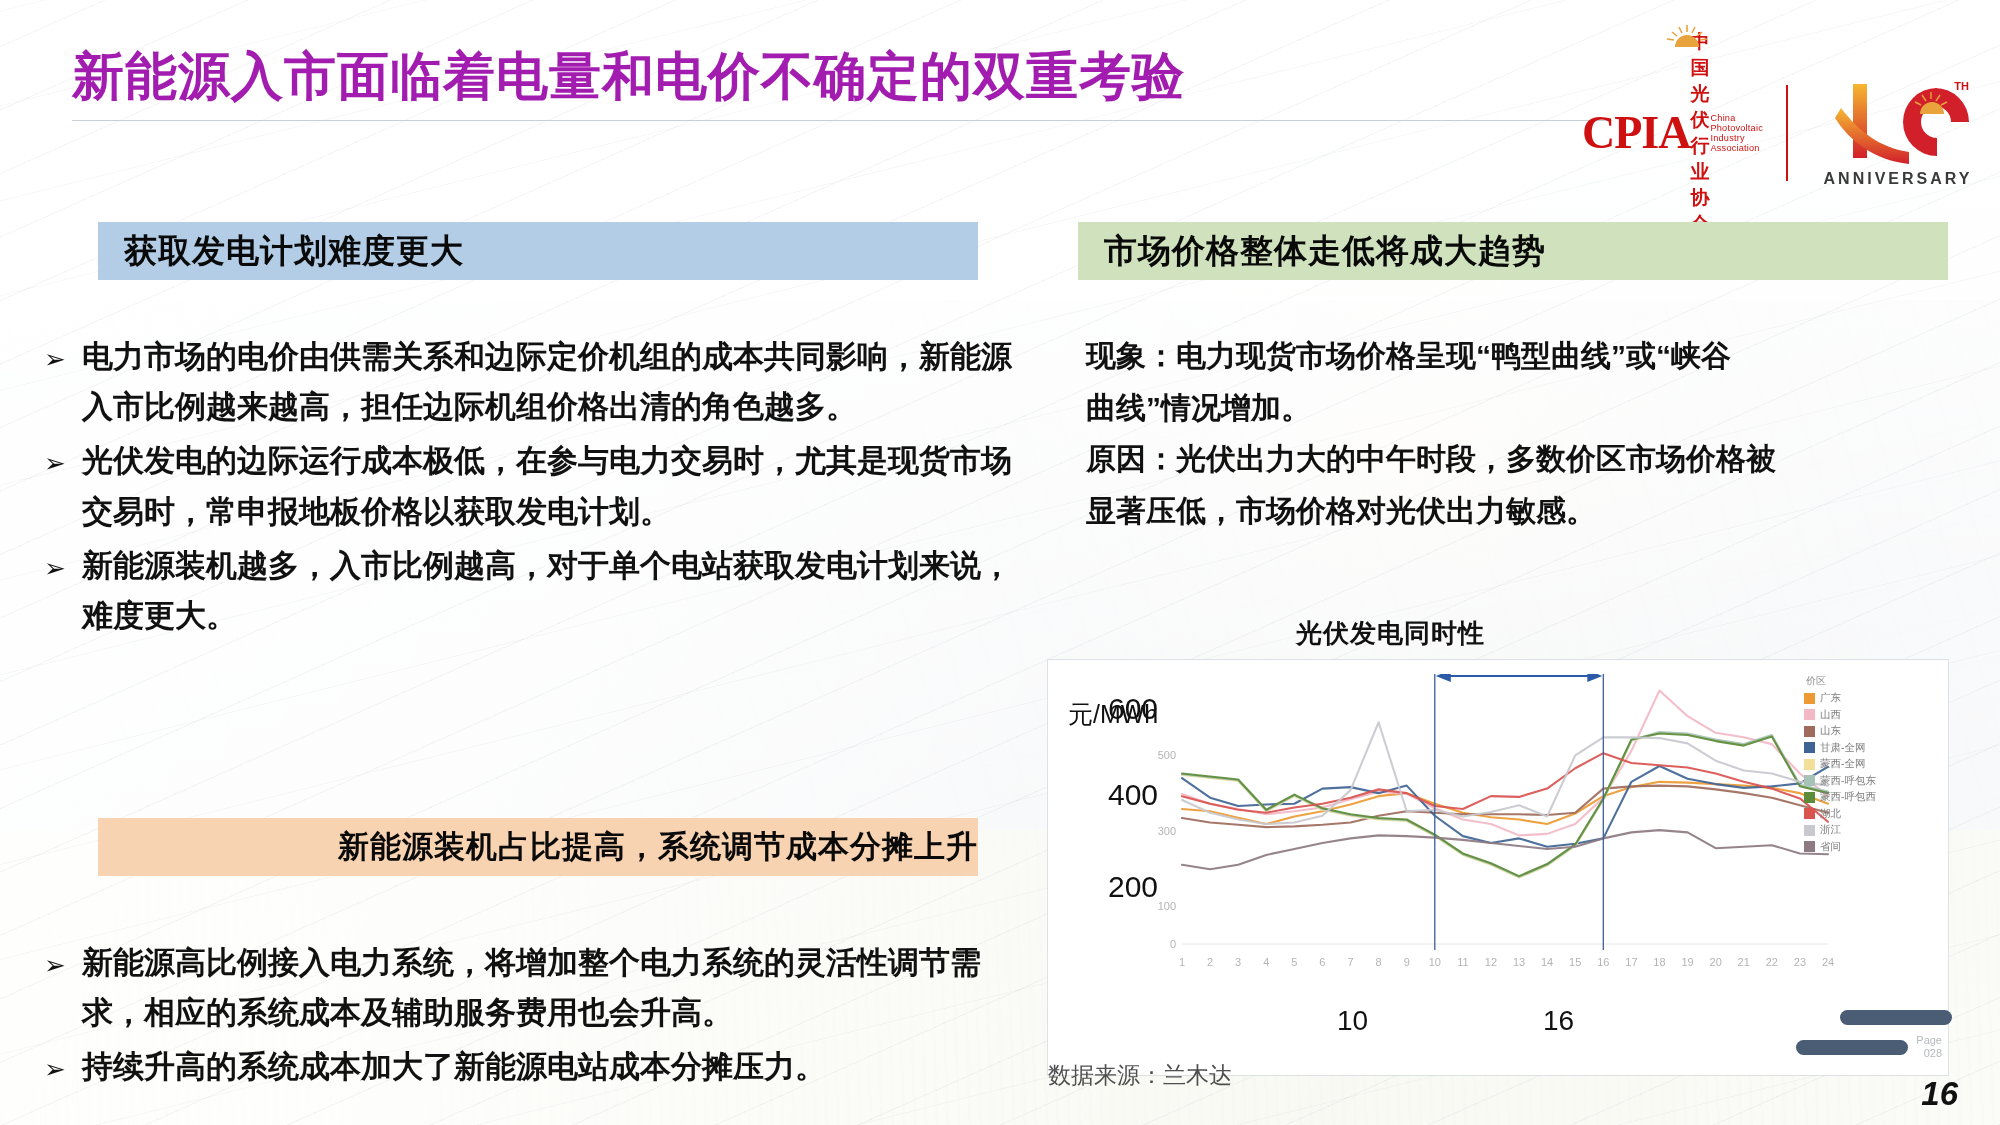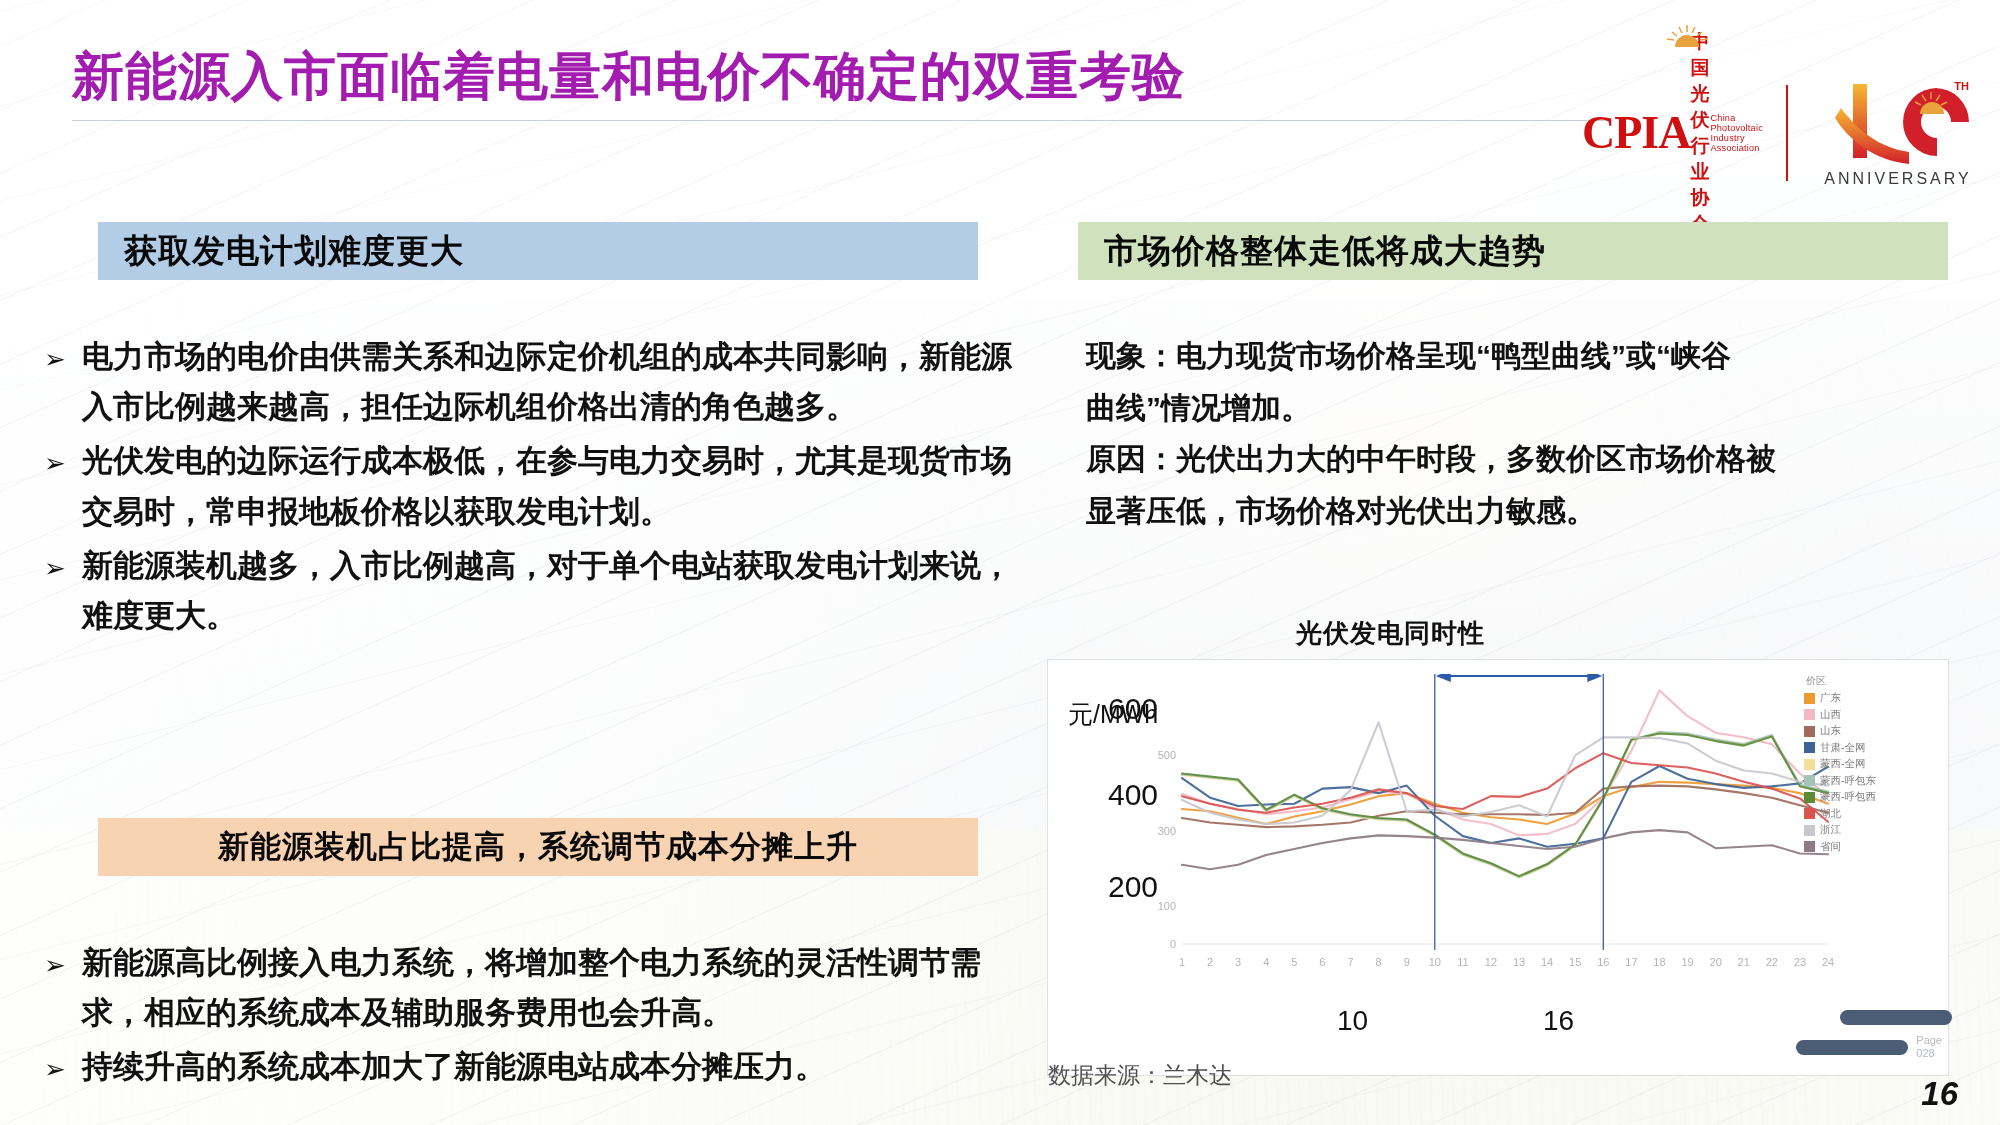--- a/index.html
+++ b/index.html
@@ -50,29 +50,29 @@
   .cpia{display:flex;flex-direction:row;align-items:center;width:178px;position:relative;}
   .cpia-sun{position:absolute;left:83px;top:-3px;width:44px;height:24px;}
   .cpia-text{font-size:46px;font-weight:bold;color:#cf1010;letter-spacing:-1px;line-height:1;
     font-family:"Liberation Serif",serif;}
   .cpia-arc{width:178px;height:20px;border-bottom:7px solid #cf1010;border-radius:0 0 50% 50%/0 0 100% 100%;margin-top:-2px;}
   .cpia-cn{font-size:19px;font-weight:bold;color:#cf1010;letter-spacing:2px;margin-top:1px;}
   .cpia-en{font-size:9px;color:#cf1010;letter-spacing:.2px;margin-top:1px;transform:scaleX(1.02);}
   .logo-div{width:2px;height:96px;background:#cf1010;}
   .ann{display:flex;flex-direction:column;align-items:center;width:168px;position:relative;}
   .ann-mark{position:relative;width:150px;height:86px;}
-  .ann-cn{font-size:16px;font-weight:normal;color:#3a3a3a;letter-spacing:3px;margin-top:6px;}
+  .ann-cn{font-size:16px;font-weight:bold;color:#3a3a3a;letter-spacing:3px;margin-top:6px;}
   .ann-th{position:absolute;right:4px;top:2px;font-size:11px;font-weight:bold;color:#cf1010;}
 
   
   .bar{height:58px;display:flex;align-items:center;box-sizing:border-box;padding-left:26px;}
   .bar-label{font-size:33px;font-weight:bold;color:#0a0a0a;letter-spacing:1px;}
   .bar-blue{left:98px;top:222px;width:880px;background:#b3cde7;}
   .bar-green{left:1078px;top:222px;width:870px;background:#cfe2bd;}
-  .bar-orange{left:98px;top:818px;width:880px;background:#f8d3b2;justify-content:center;padding-left:0;}
+  .bar-orange{left:98px;top:818px;width:880px;background:#f8d3b2;justify-content:flex-end;padding-left:0;}
   .bar-orange .bar-label{font-size:31px;}
 
   
   .bullets{font-size:31px;font-weight:bold;color:#111;line-height:1.62;}
   .bl-left{left:30px;top:332px;width:1000px;}
   .bl-left2{left:30px;top:938px;width:1000px;}
   .bullet{display:flex;margin-bottom:4px;}
   .chev{flex:0 0 52px;font-size:26px;color:#111;padding-top:6px;padding-left:14px;box-sizing:border-box;}
   .btxt{flex:1;}
 
@@ -86,21 +86,21 @@
   .yunit{position:absolute;left:20px;top:38px;font-size:25px;color:#111;}
   .big-y{position:absolute;font-size:30px;color:#111;text-align:right;}
   .big-x{position:absolute;font-size:28px;color:#111;}
   .plot{position:absolute;left:92px;top:14px;width:700px;height:330px;}
   .svgplot{position:absolute;left:0;top:0;}
   .legend{position:absolute;right:26px;top:14px;width:118px;}
   .leg-title{font-size:10px;color:#8b8b8b;margin-bottom:3px;padding-left:2px;}
   .leg-row{display:flex;align-items:center;gap:5px;margin-bottom:2.5px;}
   .leg-sw{width:11px;height:11px;flex:0 0 11px;}
   .leg-lb{font-size:10.5px;color:#7d7d7d;white-space:nowrap;}
-  .pagebox{position:absolute;right:6px;bottom:14px;text-align:left;font-size:11px;color:#b6b9bd;line-height:1.25;}
+  .pagebox{position:absolute;right:6px;bottom:14px;text-align:right;font-size:11px;color:#b6b9bd;line-height:1.25;}
 
   .srcnote{left:1048px;top:1060px;font-size:23px;color:#4f4f4f;}
 
   
   .deco1{right:48px;top:1010px;width:112px;height:15px;background:#4b5d74;border-radius:8px;}
   .deco2{right:92px;top:1040px;width:112px;height:15px;background:#4b5d74;border-radius:8px;}
   .slideno{right:42px;bottom:12px;font-size:33px;font-weight:bold;font-style:italic;color:#111;}
 </style>
 </head>
 <body>

